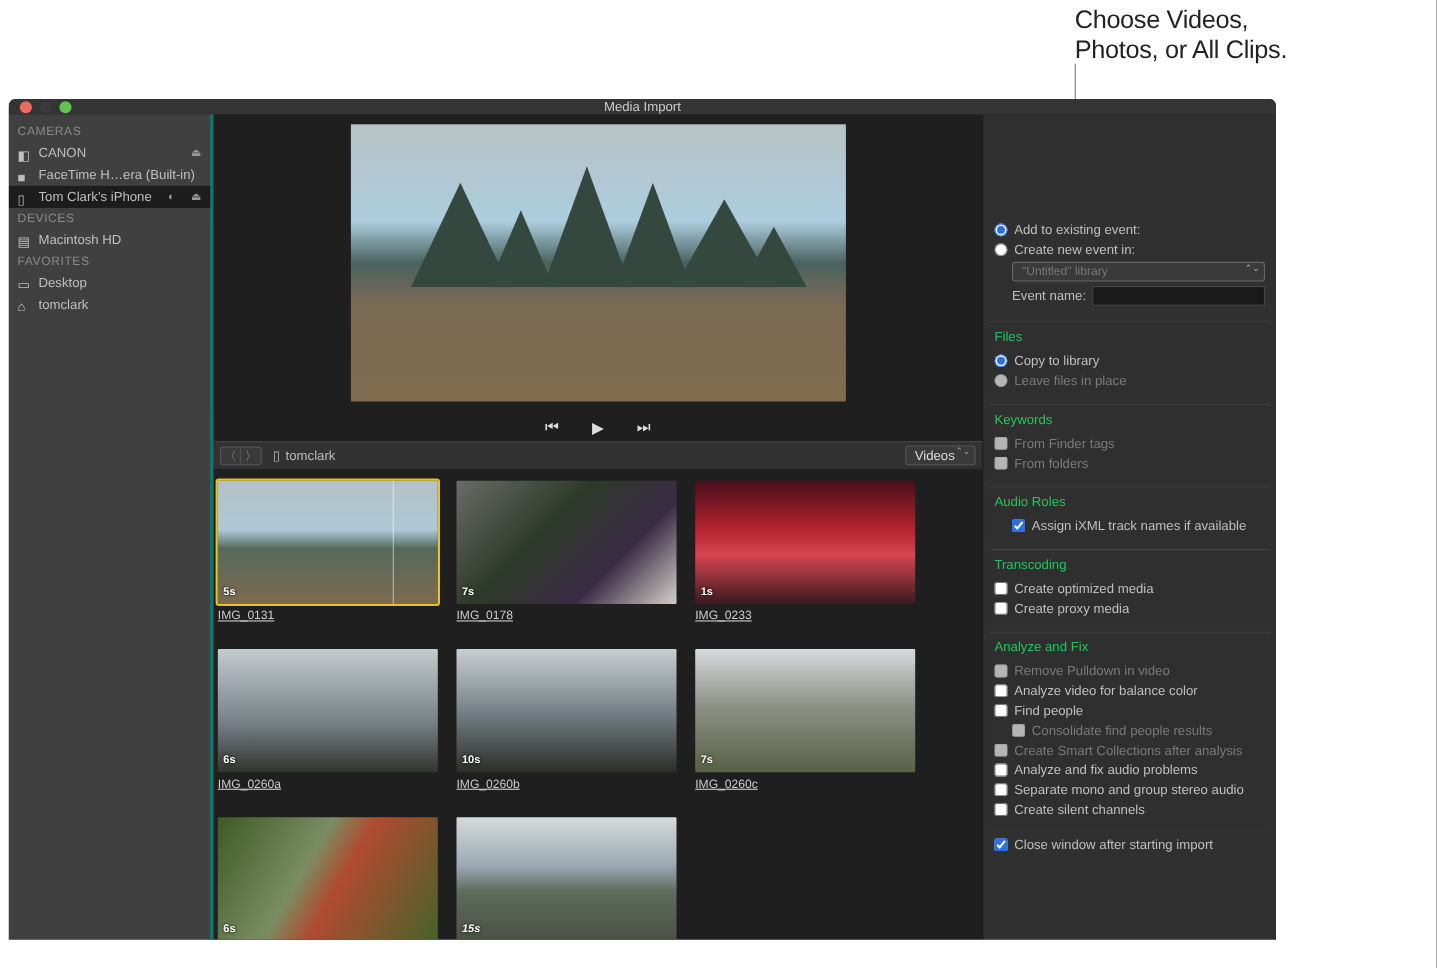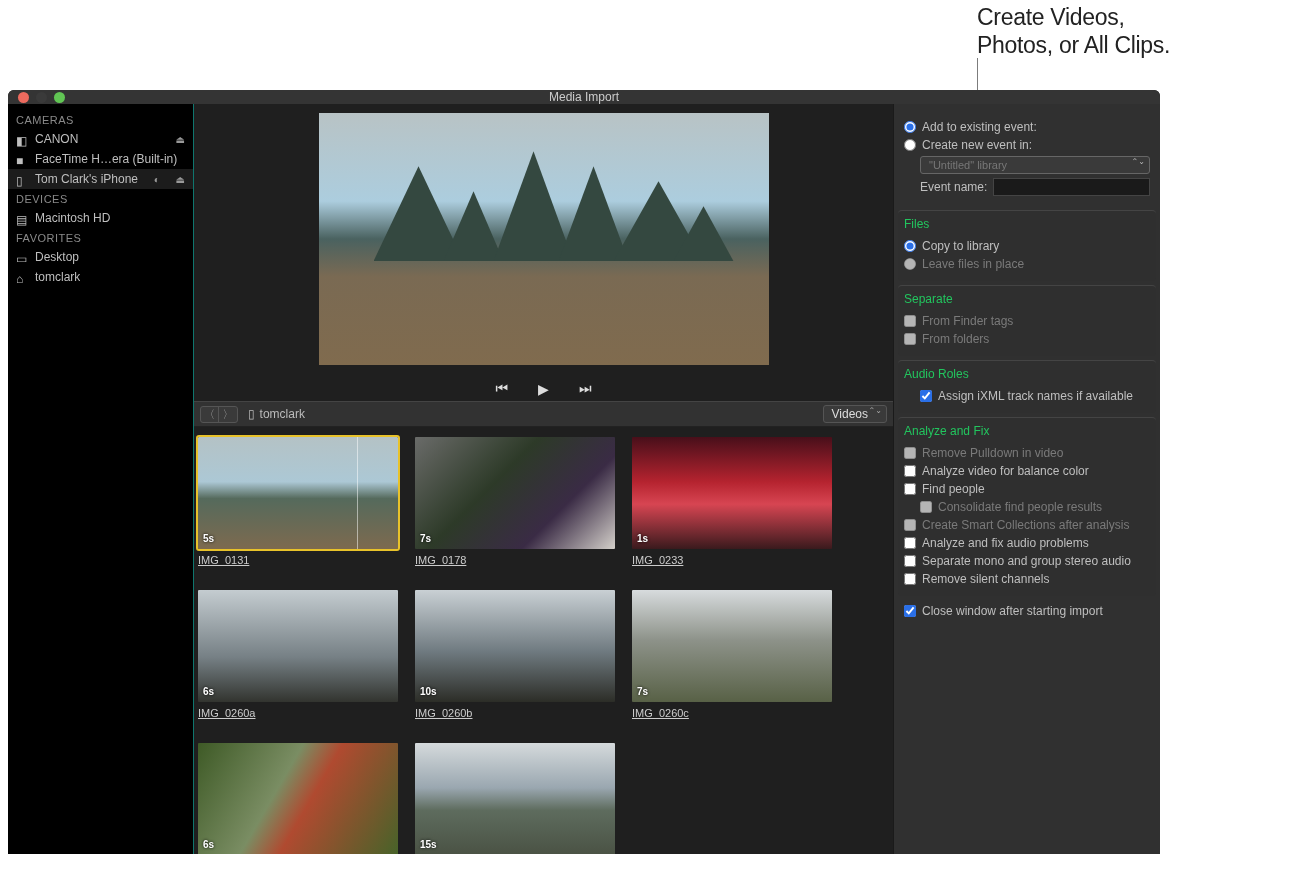--- a/index.html
+++ b/index.html
@@ -4,21 +4,21 @@
 <style>
 * { margin: 0; padding: 0; box-sizing: border-box; font-family: -apple-system, "Helvetica Neue", Arial, sans-serif; }
 body { background: #fff; width: 1306px; height: 880px; position: relative; }
 .callout { position: absolute; left: 977px; top: 4px; font-size: 23px; letter-spacing: -0.3px; color: #222; line-height: 1.2; }
 .window { position: absolute; left: 8px; top: 90px; width: 1152px; height: 764px; background: #2a2a2a; border-radius: 6px 6px 0 0; overflow: hidden; display: flex; flex-direction: column; }
 .titlebar { height: 20px; background: #343434; display: flex; align-items: center; position: relative; }
 .traffic { display: flex; gap: 7px; position: absolute; left: 10px; }
 .tl { width: 11px; height: 11px; border-radius: 50%; }
 .title { color: #ccc; font-size: 12px; margin: 0 auto; }
 .body { flex: 1; display: grid; grid-template-columns: 186px 1fr 267px; }
-.sidebar { background: #000000; border-right: 1px solid #0f766e; padding-top: 6px; position: relative; font-size: 12px; color: #bfbfbf; }
+.sidebar { background: #404040; border-right: 3px solid #0f766e; padding-top: 6px; position: relative; font-size: 12px; color: #bfbfbf; }
 .sb-h { font-size: 11px; color: #8a8a8a; letter-spacing: 0.5px; padding: 4px 8px 3px; }
 .sb-i { display: flex; align-items: center; gap: 6px; padding: 3px 8px; cursor: default; }
 .sb-i.sel { background: #1c1c1c; }
 .sb-icon { width: 13px; height: 10px; display: inline-block; }
 .sb-eject { margin-left: auto; font-size: 10px; color: #999; }
 .center { background: #1f1f1f; display: flex; flex-direction: column; }
 .viewer { display: flex; align-items: center; justify-content: center; height: 270px; background: #1f1f1f; }
 .preview { width: 450px; height: 252px; background: linear-gradient(to bottom, #b8c3c5 0%, #accdde 35%, #4a6260 50%, #7a6a53 65%, #806b4e 100%); position: relative; }
 .mts { position: absolute; left: 55px; right: 40px; top: 35%; height: 60px; }
 .mt { position: absolute; bottom: 0; background: #344840; clip-path: polygon(50% 0, 100% 100%, 0 100%); }
@@ -31,39 +31,39 @@
 .filter { margin-left: auto; background: #3a3a3a; border: 1px solid #555; color: #ddd; font-size: 12px; padding: 1px 18px 1px 8px; border-radius: 3px; position: relative; }
 .filter::after { content: "⌃⌄"; font-size: 8px; position: absolute; right: 4px; top: 1px; color: #aaa; line-height: 7px; }
 .browser { flex: 1; overflow: auto; padding: 10px 2px; }
 .grid { display: grid; grid-template-columns: repeat(3, 200px); gap: 24px 17px; padding-left: 2px; }
 .thumb { width: 200px; cursor: pointer; }
 .timg { width: 200px; height: 112px; position: relative; border-radius: 1px; }
 .timg.sel { outline: 2px solid #e8c22a; }
 .dur { position: absolute; left: 5px; bottom: 5px; font-size: 10px; font-weight: 600; color: #fff; text-shadow: 0 0 3px #000; }
 .ph { position: absolute; right: 40px; top: 0; bottom: 0; width: 1px; background: rgba(255,255,255,.5); }
 .tname { font-size: 11px; color: #ccc; padding-top: 5px; text-decoration: underline; }
-.settings { background: #303030; border-left: 1px solid #1a1a1a; font-size: 12px; color: #bfbfbf; overflow: auto; display: flex; flex-direction: column; }
+.settings { background: #303030; border-left: 1px solid #1a1a1a; font-size: 12px; color: #bfbfbf; overflow: auto; display: flex; flex-direction: column; justify-content: center; }
 .sec { border-top: 1px solid #444; margin: 4px 4px 0; padding: 6px 6px 8px; border-radius: 4px; background: #2f2f2f; }
 .sec:first-child { border: 0; margin-top: 8px; background: transparent; }
 .secl { color: #22c55e; margin-bottom: 6px; }
 .row { display: flex; align-items: center; gap: 6px; padding: 2px 0; }
 input[type=radio], input[type=checkbox] { width: 12px; height: 12px; accent-color: #2a6fe7; }
 input[type=checkbox] { border-radius: 2px; }
 .sel-pop { background: #555; border: 1px solid #666; color: #ddd; font-size: 11px; padding: 2px 20px 2px 8px; border-radius: 3px; position: relative; flex: 1; }
 .sel-pop::after { content: "⌃⌄"; font-size: 8px; position: absolute; right: 4px; top: 2px; color: #bbb; line-height: 6px; }
 .sel-pop.dis { background: #3a3a3a; color: #777; }
 .tin { background: #1a1a1a; border: 1px solid #444; height: 18px; flex: 1; padding: 0 4px; color: #ddd; font-size: 11px; }
 .dim { color: #7a7a7a; }
 .ind { padding-left: 16px; }
 .leader { position: absolute; left: 977px; top: 58px; width: 1px; height: 354px; background: #7c7c7c; }
 </style>
 </head>
 <body>
 
-<div class="callout" style="white-space:pre-line">Create Videos,
+<div class="callout" style="white-space:pre-line">Choose Videos,
 Photos, or All Clips.</div>
 <div class="leader"></div>
 
 <div class="window">
   <div class="titlebar">
     <div class="traffic">
       <div class="tl" style="background:#ec6a5e"></div>
       <div class="tl" style="background:#3a3a3a"></div>
       <div class="tl" style="background:#61c554"></div>
     </div>
@@ -171,21 +171,21 @@
                 <div class="dur">7s</div>
               </div>
               <div class="tname">IMG_0260c</div>
             </div>
             <div class="thumb">
               <div class="timg" style="background: linear-gradient(120deg, rgb(62, 90, 38), rgb(122, 141, 99) 40%, rgb(176, 74, 48) 55%, rgb(71, 99, 41));">
                 <div class="dur">6s</div>
               </div>
             </div>
             <div class="thumb">
-              <div class="timg" style="background: linear-gradient(rgb(213, 218, 220) 0%, rgb(154, 167, 176) 40%, rgb(94, 108, 94) 60%, rgb(74, 82, 68) 100%);">
+              <div class="timg" style="background: linear-gradient(rgb(213, 218, 220) 0%, rgb(154, 167, 176) 40%, rgb(94, 108, 94) 60%, rgb(74, 82, 68) 100%); font-style: italic;">
                 <div class="dur">15s</div>
               </div>
             </div>
           </div>
       </div>
 
     </div>
 
     <div class="settings">
       <div class="sec">
@@ -210,38 +210,49 @@
         <div class="row">
             <input type="radio" checked="" style="">
             <span>Copy to library</span>
           </div>
         <div class="row dim">
             <input type="radio" disabled="" style="">
             <span>Leave files in place</span>
           </div>
       </div>
       <div class="sec">
-        <div class="secl">Separate</div>
+        <div class="secl">Keywords</div>
         <div class="row dim">
             <input type="checkbox" disabled="" style="">
             <span>From Finder tags</span>
           </div>
         <div class="row dim">
             <input type="checkbox" disabled="" style="">
             <span>From folders</span>
           </div>
       </div>
       <div class="sec">
         <div class="secl">Audio Roles</div>
         <div class="row ind">
             <input type="checkbox" checked="" style="">
             <span>Assign iXML track names if available</span>
           </div>
       </div>
       <div class="sec">
+        <div class="secl">Transcoding</div>
+        <div class="row">
+            <input type="checkbox" style="">
+            <span>Create optimized media</span>
+          </div>
+        <div class="row">
+            <input type="checkbox" style="">
+            <span>Create proxy media</span>
+          </div>
+      </div>
+      <div class="sec">
         <div class="secl">Analyze and Fix</div>
         <div class="row dim">
             <input type="checkbox" disabled="" style="">
             <span>Remove Pulldown in video</span>
           </div>
         <div class="row">
             <input type="checkbox" style="">
             <span>Analyze video for balance color</span>
           </div>
         <div class="row">
@@ -259,21 +270,21 @@
         <div class="row">
             <input type="checkbox" style="">
             <span>Analyze and fix audio problems</span>
           </div>
         <div class="row">
             <input type="checkbox" style="">
             <span>Separate mono and group stereo audio</span>
           </div>
         <div class="row">
             <input type="checkbox" style="">
-            <span>Remove silent channels</span>
+            <span>Create silent channels</span>
           </div>
       </div>
       <div class="row" style="padding:8px 10px">
           <input type="checkbox" checked="" style="">
           <span>Close window after starting import</span>
         </div>
 
     </div>
   </div>
 </div>

